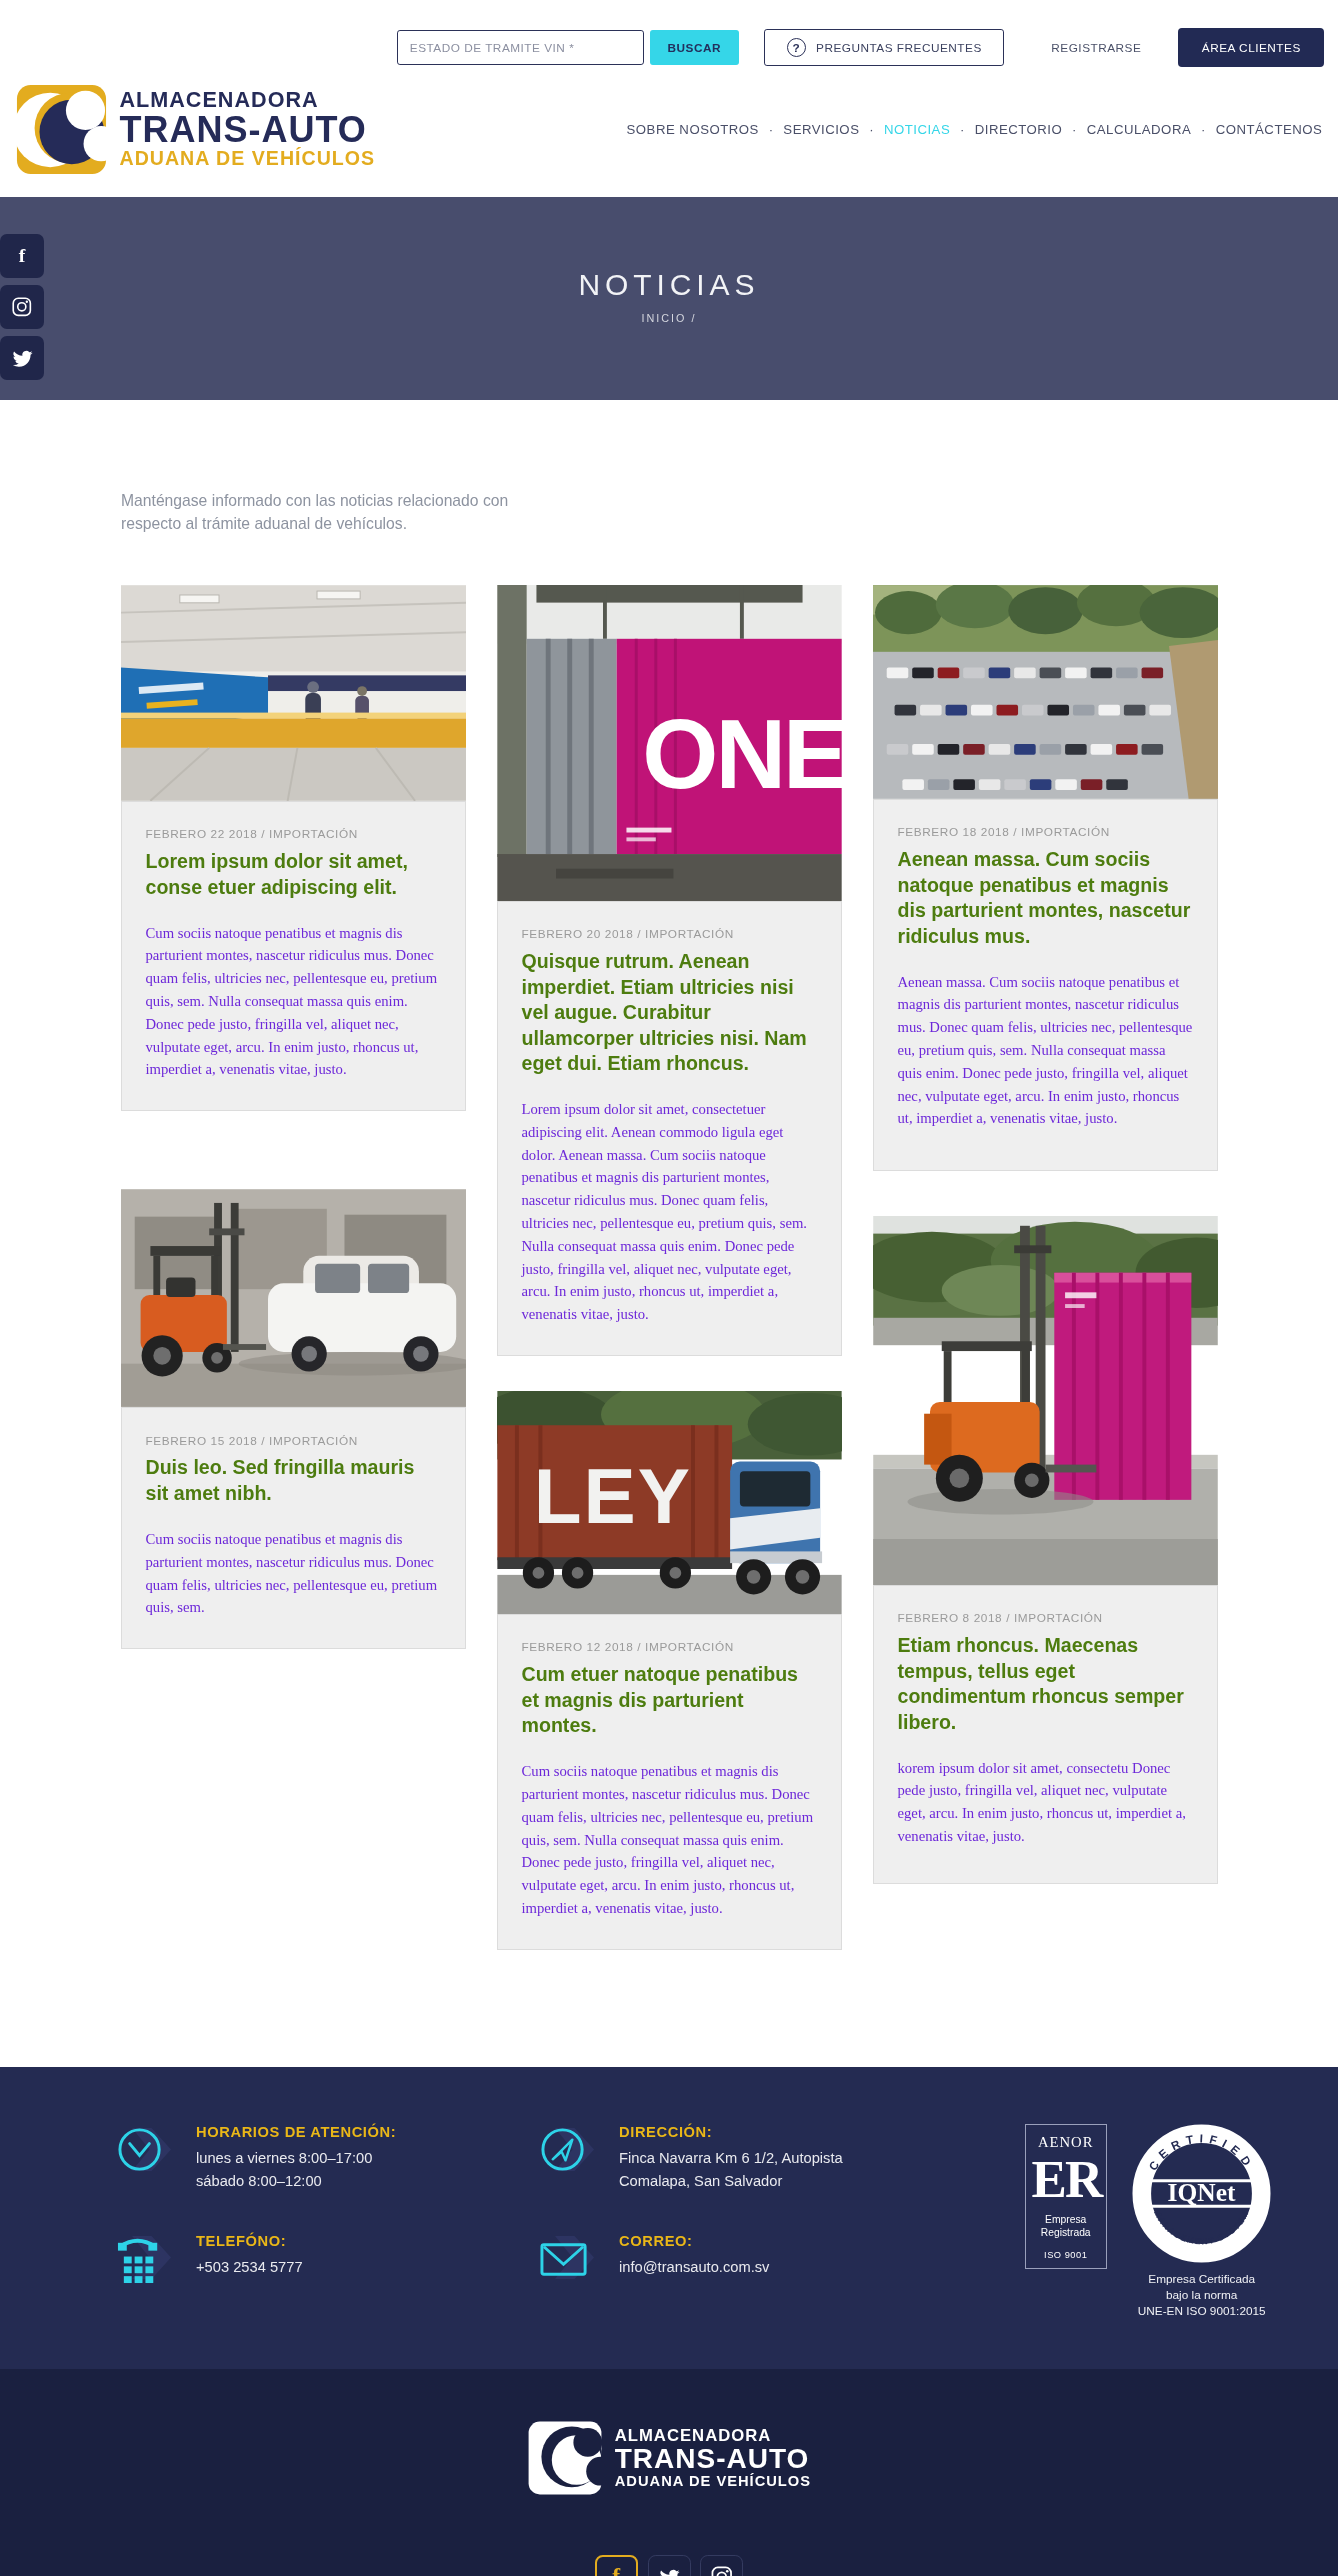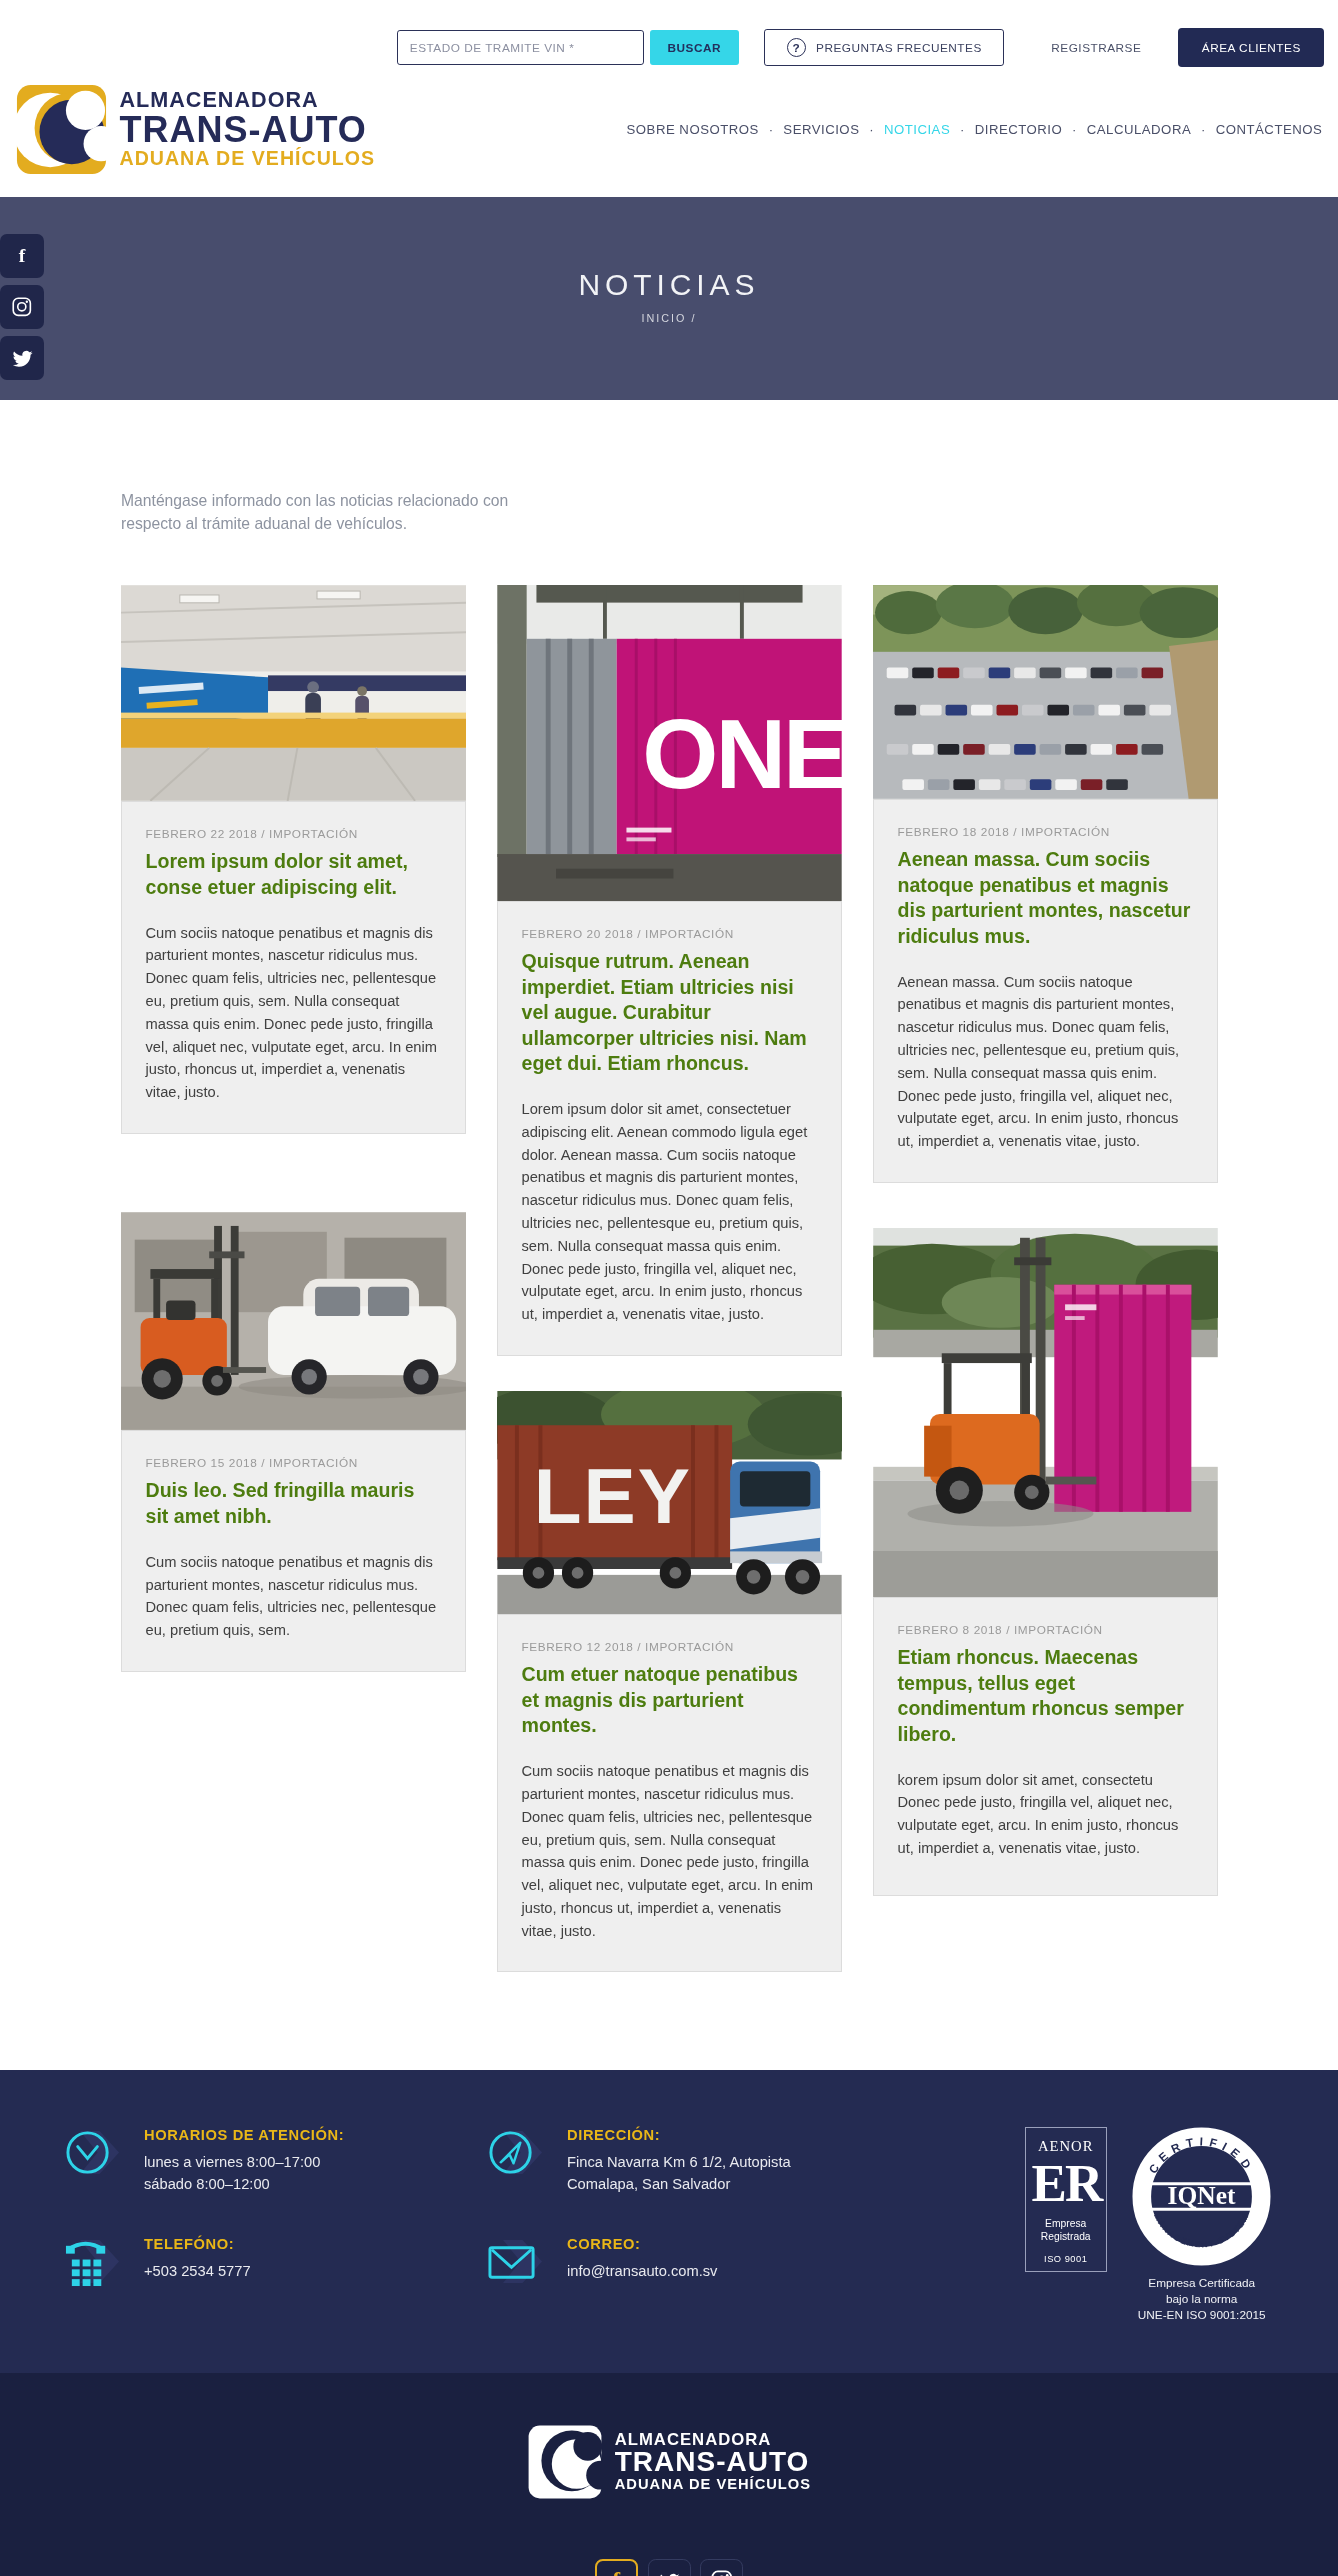--- a/index.html
+++ b/index.html
@@ -53,26 +53,26 @@
   .sh-intro { width:443px; margin-top:27.4px; font-size:15.7px; line-height:1.5; color:#8d93a0; }
 
   
   .grid { display:flex; gap:31px; }
   .col { display:flex; flex-direction:column; width:345px; }
   .news-card .thumb { width:345px; overflow:hidden; display:block; cursor:pointer; }
   .news-card .thumb svg { display:block; }
   .card-body { background:#efefef; border:1px solid #dcdcdc; padding:25.5px 23.5px 29px; }
   .card-date { font-size:11.8px; letter-spacing:0.6px; color:#9a9a9a; margin-bottom:7.8px; }
   .card-title { font-size:19.6px; font-weight:bold; color:#4d7c0f; line-height:1.3; margin-bottom:21.6px; cursor:pointer; }
-  .card-text { font-size:14.7px; line-height:1.55; color:#404040; }
+  .card-text { font-size:14.7px; line-height:1.55; color:#6d28d9;font-family:Liberation Serif, serif; }
   .mh0{min-height:299px}.mh1{min-height:446px}.mh2{min-height:372px}.mh3{min-height:230px}.mh4{min-height:328px}.mh5{min-height:299px}
   .gap1{margin-top:78px}.gap2{margin-top:35px}.gap3{margin-top:45px}
 
   
-  .contact { display:flex; gap:39px; background:#242b52; padding:57px 59px 49px 64px; }
+  .contact { display:flex; gap:39px; background:#242b52; padding:57px 59px 49px 116px;margin-top:19px; }
   .c-col { display:flex; flex-direction:column; gap:41px; width:384px; }
   .c-row { display:flex; gap:29px; }
   .c-icon { position:relative; width:51px; height:51px; flex:none; }
   .c-icon .chev { position:absolute; left:15.7px; top:3.9px; }
   .c-icon svg.fg { position:relative; }
   .c-label { font-size:14.7px; font-weight:800; letter-spacing:0.6px; color:#eab717; margin-bottom:7.8px; }
   .c-val { font-size:14.7px; line-height:1.5; color:#e9eaef; }
   .certs { display:flex; flex-direction:column; align-items:center; margin-left:auto; padding-right:7.8px; }
   .certs-row { display:flex; align-items:flex-start; gap:25.5px; }
   .aenor { width:82px; border:1px solid #9aa0bb; padding:9.8px 5.9px 7.8px; text-align:center; color:#fff; }

